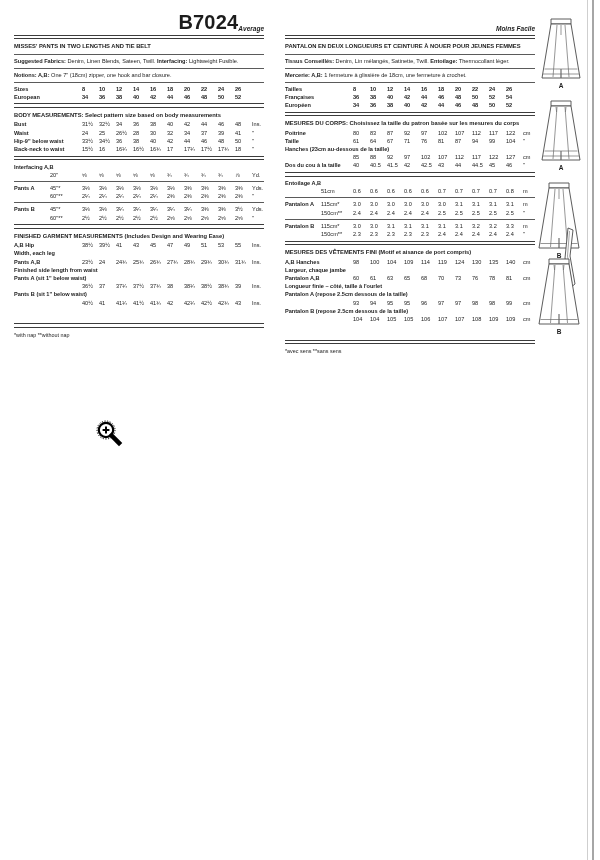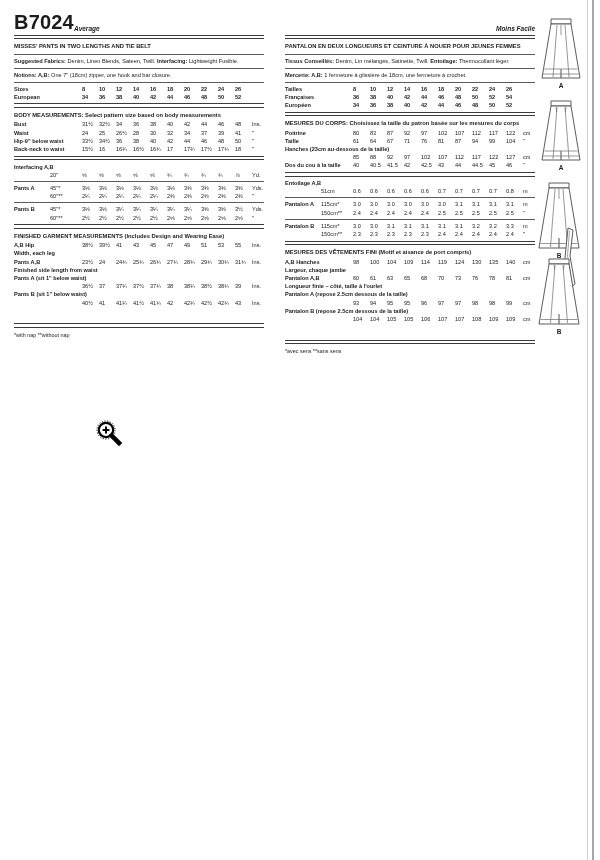--- a/index.html
+++ b/index.html
@@ -5,21 +5,21 @@
   html,body{margin:0;padding:0;}
   body{
     width:600px;height:860px;position:relative;background:#ffffff;
     font-family:"Liberation Sans", sans-serif;color:#1c1c1c;
     -webkit-font-smoothing:antialiased;overflow:hidden;
   }
   .col{position:absolute;top:12px;width:250px;}
   .col-en{left:14px;}
   .col-fr{left:285px;}
   
-  .titlebar{display:flex;justify-content:flex-start;align-items:flex-end;margin-bottom:2px;}
+  .titlebar{display:flex;justify-content:flex-end;align-items:flex-end;margin-bottom:2px;}
   .code{font-size:20px;font-weight:bold;letter-spacing:0.2px;line-height:20px;}
   .diff{font-size:6.5px;font-weight:bold;font-style:italic;}
   .titlebar.fr-only{justify-content:flex-end;min-height:20px;}
   
   .rule{border-top:1px solid #5a5a5a;margin:2px 0;}
   .rule2{height:2.5px;border-top:1px solid #3c3c3c;border-bottom:1px solid #3c3c3c;margin:2.5px 0;}
   .gap{height:14px;}
   
   .heading{font-size:5.8px;font-weight:bold;padding:1.5px 0;line-height:7px;}
   .rich{font-size:5.6px;padding:1px 0;line-height:7px;}

